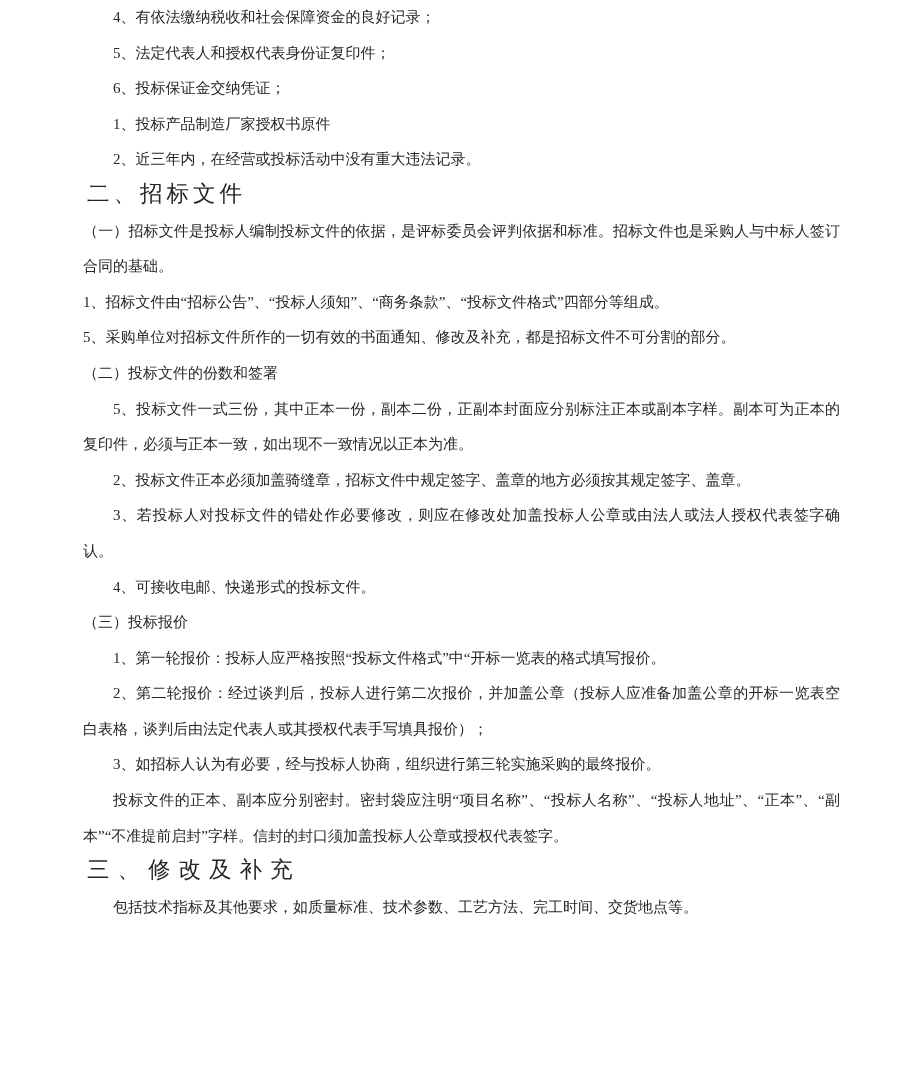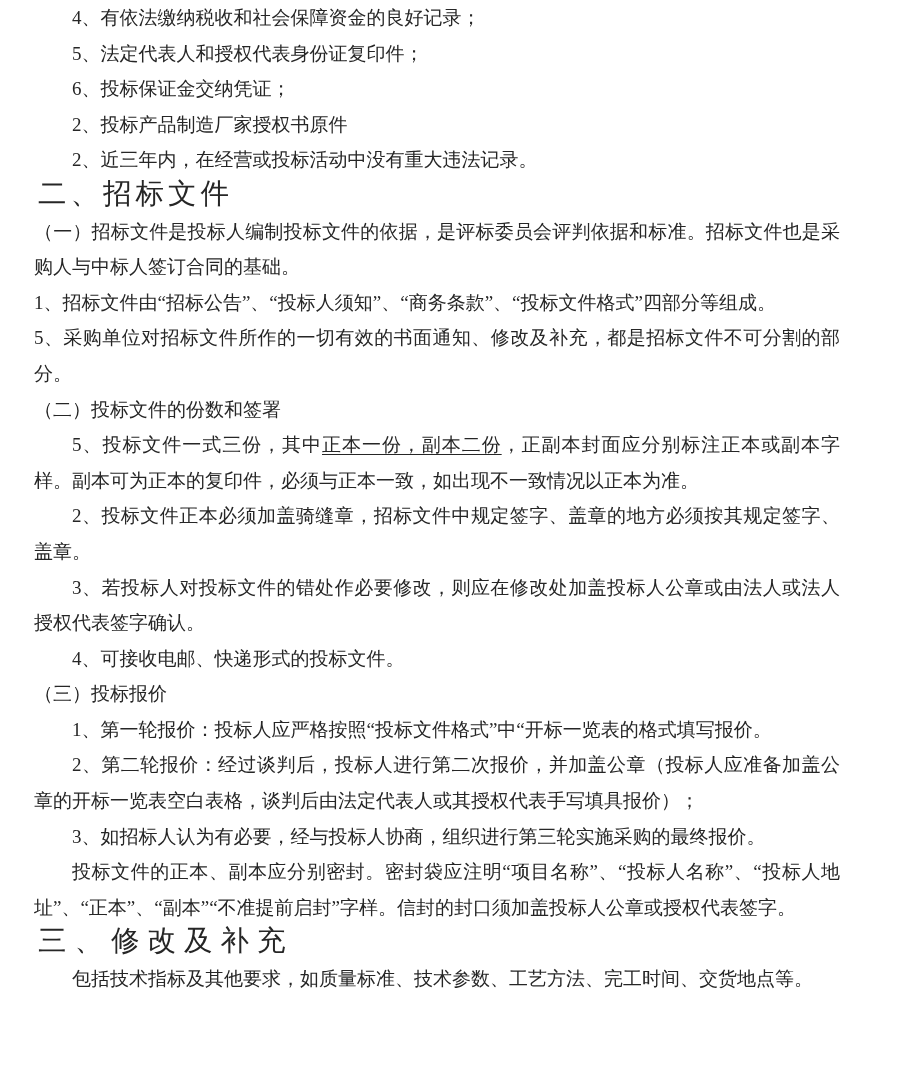--- a/index.html
+++ b/index.html
@@ -7,57 +7,57 @@
     padding: 0;
     background: #ffffff;
   }
   .page {
     position: relative;
     width: 900px;
     height: 1072px;
     background: #ffffff;
     overflow: hidden;
     box-sizing: border-box;
-    padding: 0 60px 0 34px;
+    padding: 0 60px 0 83px;
     font-family: "Liberation Serif", "DejaVu Serif", serif;
-    font-size: 19px;
+    font-size: 15px;
     line-height: 35.6px;
     color: #262626;
   }
   .page p, .page h2 {
     margin: 0;
     padding: 0;
     font-weight: normal;
     text-align: justify;
   }
   .indent { text-indent: 2em; }
   .flush  { text-indent: 0; }
   .h-major {
     font-weight: bold;
     letter-spacing: 4px;
     text-indent: 4px;
     font-family: Liberation Mono, monospace;
   }
   .h-major.wide { letter-spacing: 8px; }
-  .u { text-decoration: underline; text-underline-offset: 3px; }
+  .u { text-underline-offset: 3px; }
   .mt-sub4-h  { margin-top: 9px; }
   .mt-sub4-p  { margin-top: 5px; }
   .mt-s3-h    { margin-top: -10px; }
   .mt-s3-p    { margin-top: 9px; }
   .mt-s2-h    { margin-top: -6px; }
 </style>
 </head>
 <body>
 
 <div class="page">
 
   <p class="indent">4、有依法缴纳税收和社会保障资金的良好记录；</p>
   <p class="indent">5、法定代表人和授权代表身份证复印件；</p>
   <p class="indent">6、投标保证金交纳凭证；</p>
-  <p class="indent">2、投标产品制造厂家授权书原件</p>
+  <p class="indent">1、投标产品制造厂家授权书原件</p>
   <p class="indent">2、近三年内，在经营或投标活动中没有重大违法记录。</p>
 
   <h2 class="h-major mt-s2-h">二、招标文件</h2>
 
   <p class="flush">（一）招标文件是投标人编制投标文件的依据，是评标委员会评判依据和标准。招标文件也是采购人与中标人签订合同的基础。</p>
   <p class="flush">1、招标文件由“招标公告”、“投标人须知”、“商务条款”、“投标文件格式”四部分等组成。</p>
   <p class="flush">5、采购单位对招标文件所作的一切有效的书面通知、修改及补充，都是招标文件不可分割的部分。</p>
 
   <p class="flush">（二）投标文件的份数和签署</p>
   <p class="indent"><span>5、投标文件一式三份，其中</span><span class="u">正本一份，副本二份</span><span>，正副本封面应分别标注正本或副本字样。副本可为正本的复印件，必须与正本一致，如出现不一致情况以正本为准。</span></p>

